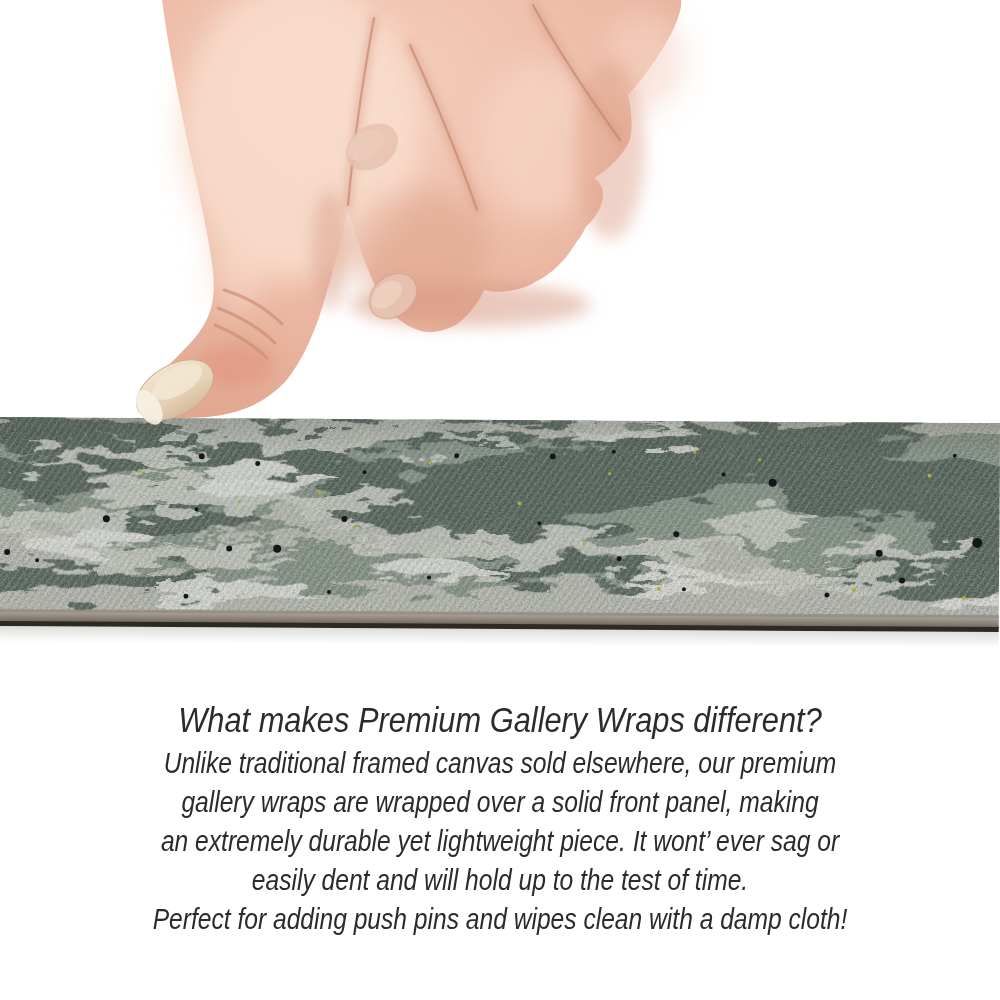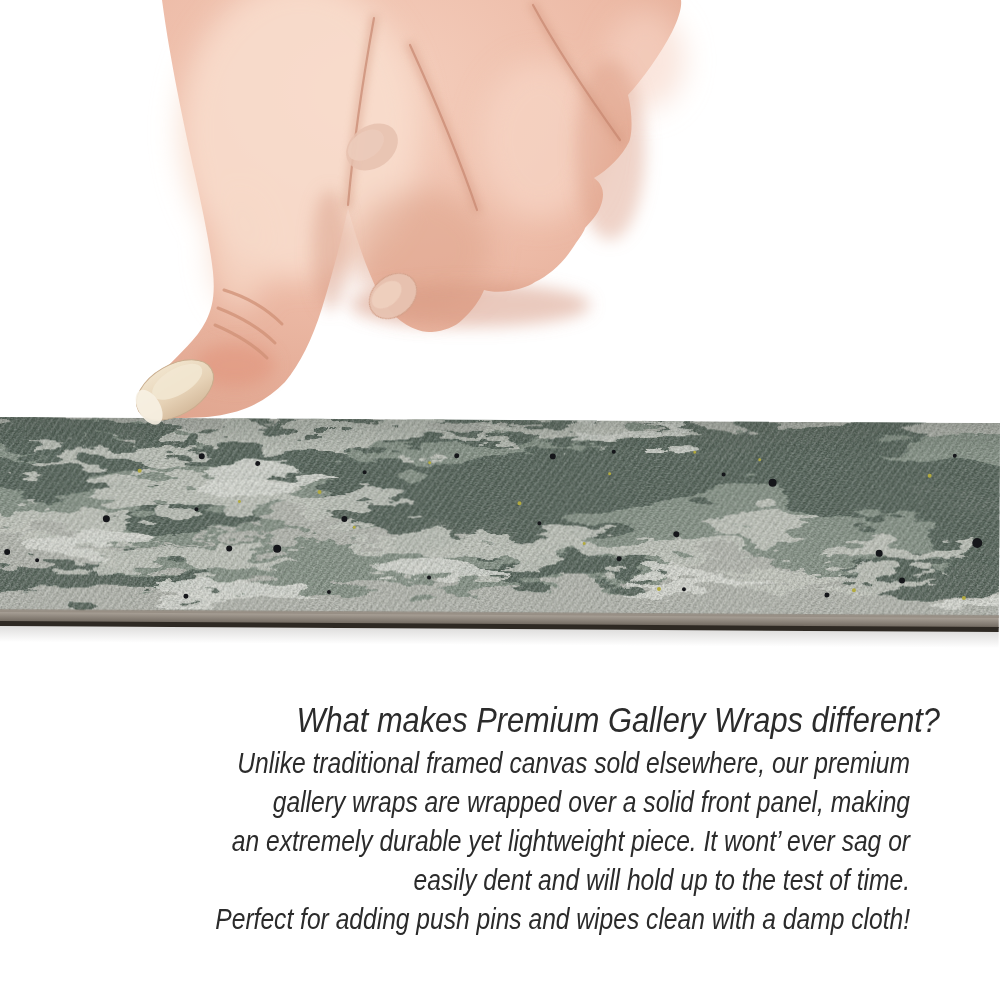--- a/index.html
+++ b/index.html
@@ -1,19 +1,19 @@
 <!DOCTYPE html>
 <html style="--background: #ffffff; --text: #2b2b2b; --canvas-base: #b5b8b0; --canvas-paint-dark: #4f5f55; --canvas-paint-mid: #7d8b7f; --canvas-weave-light: #c8cbc3; --panel-edge: #8a8279; --panel-edge-line: #2e2923; --skin: #edbba7; --skin-shadow: #d6937c; --nail: #e6d2b6;"><head>
 <meta charset="utf-8">
 <style>
   html,body{margin:0;padding:0;background:#ffffff;}
   body{width:1000px;height:1000px;font-family:"Liberation Sans",sans-serif;}
   .stage{position:relative;width:1000px;height:1000px;background:var(--background,#ffffff);overflow:hidden;}
   .hero{position:absolute;top:0;left:0;display:block;}
-  .copy{position:absolute;top:697px;left:0;width:1000px;text-align:right;
+  .copy{position:absolute;top:697px;left:0;width:1000px;text-align:center;
         color:var(--text,#2b2b2b);font-style:italic;}
   .copy-title{font-size:35px;line-height:45px;margin:0 0 1px 0;font-weight:normal;
         transform:scaleX(.88);transform-origin:50% 50%;white-space:nowrap;}
   .copy-line{font-size:30px;line-height:39px;transform:scaleX(.82);
         transform-origin:50% 50%;white-space:nowrap;}
 </style>
 </head>
 <body>
 
 <div class="stage">

